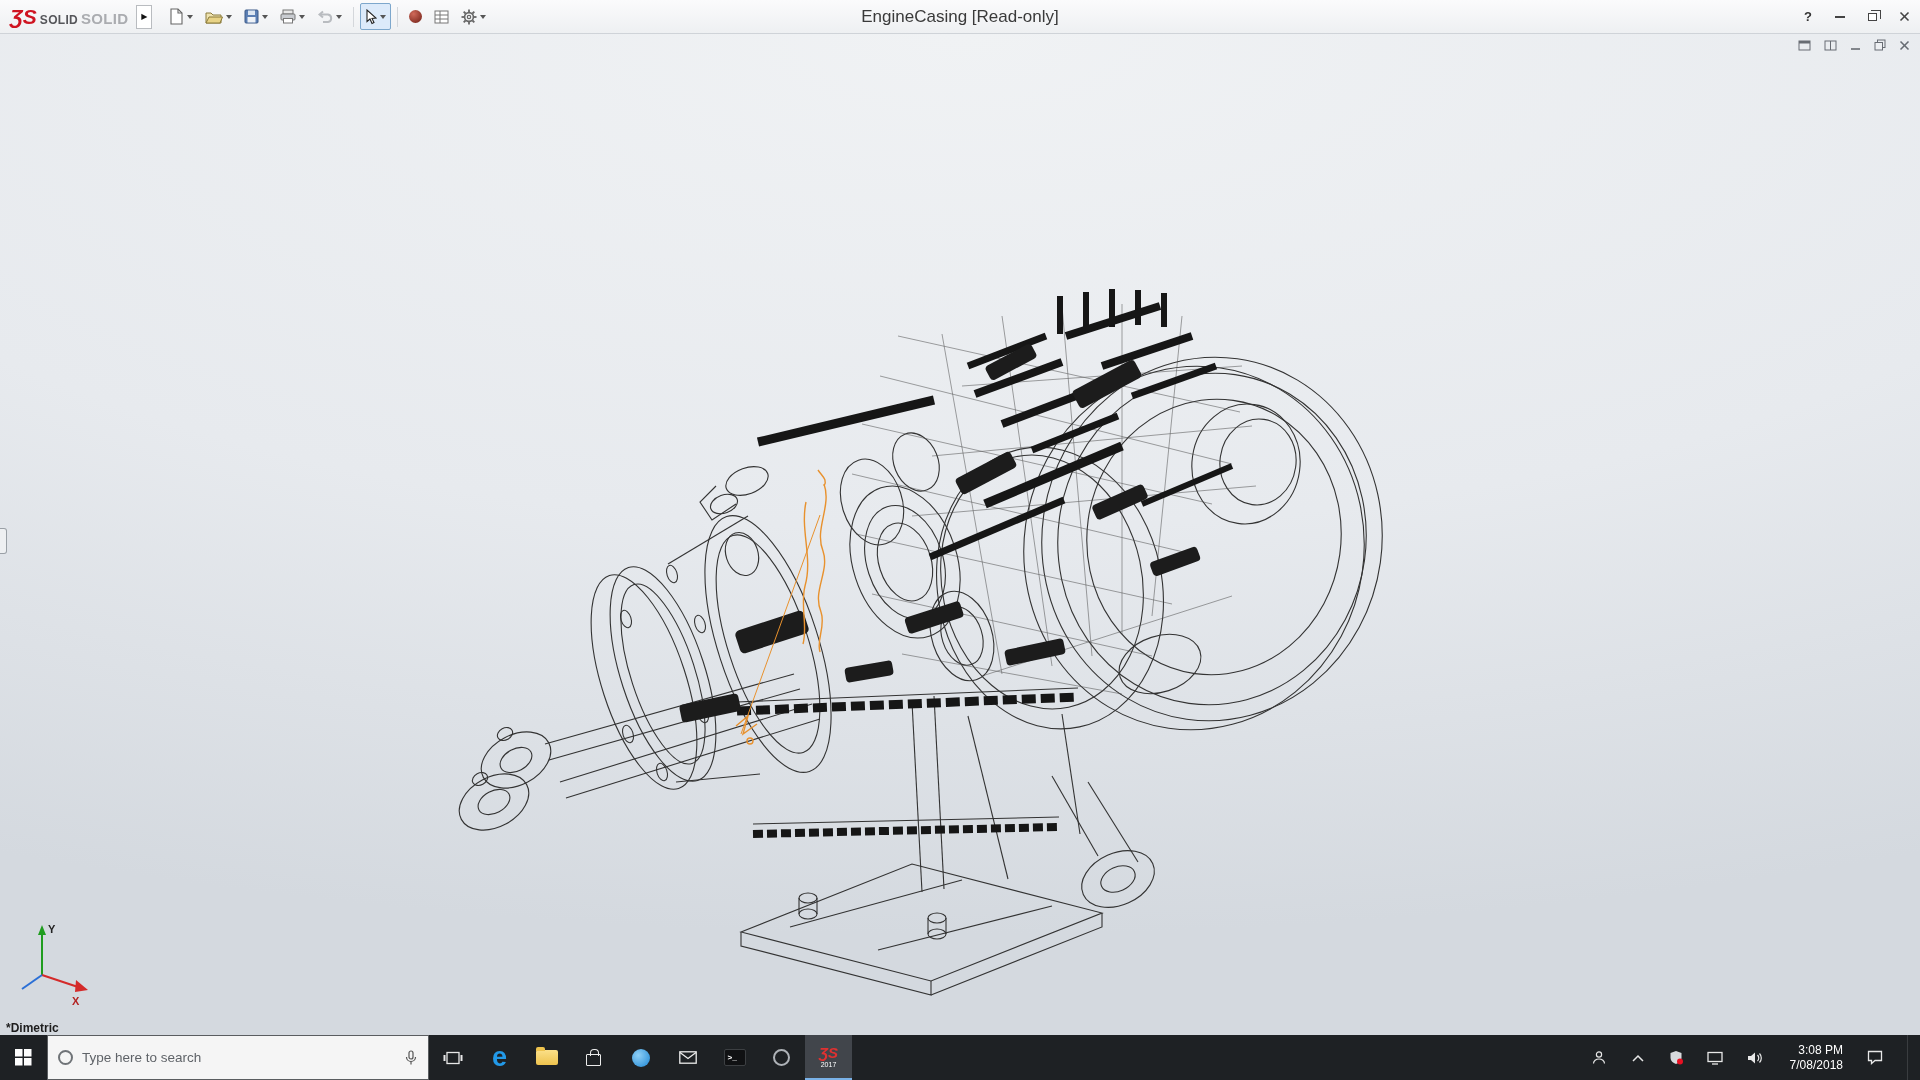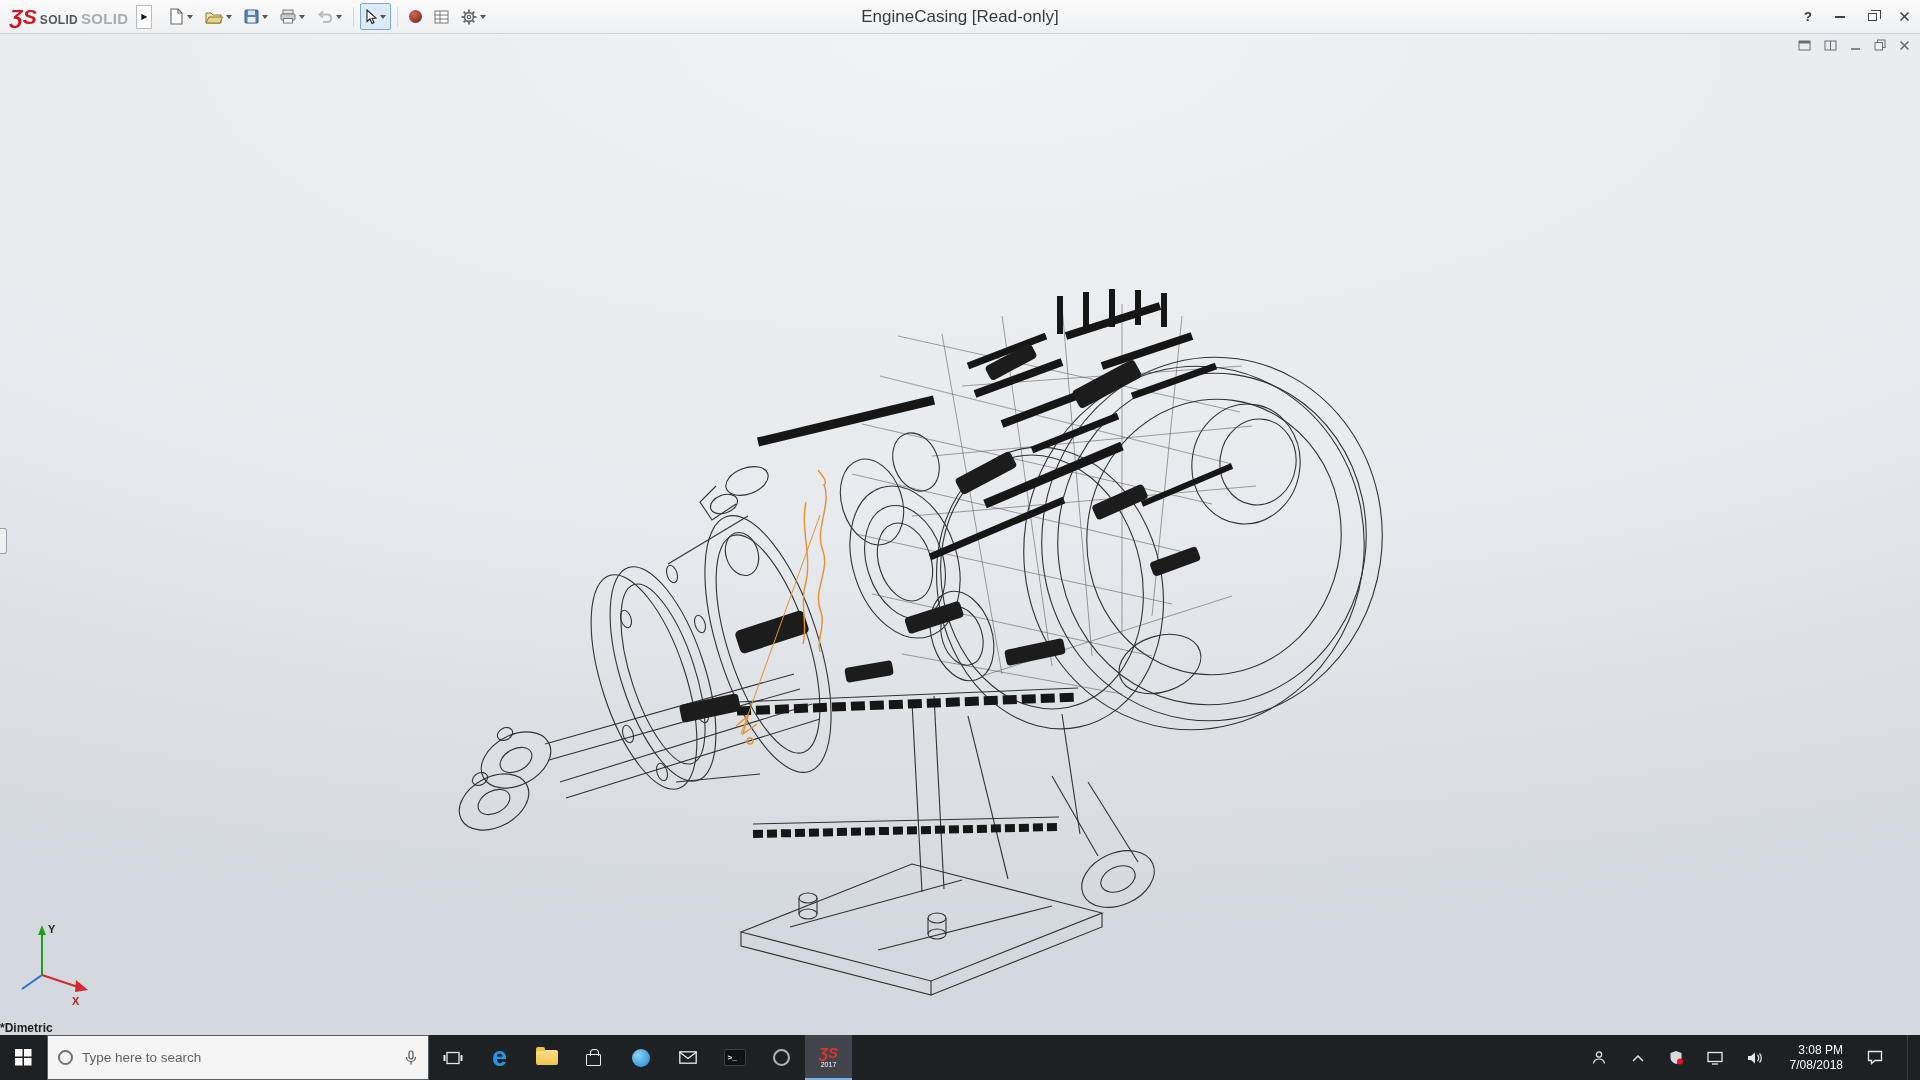--- a/index.html
+++ b/index.html
@@ -29,21 +29,21 @@
   .g-restore::before{content:"";position:absolute;left:2px;top:-4px;width:9px;height:8px;border:1px solid #444;border-bottom:none;border-left:none}
 
   
   .viewport{flex:1;position:relative;overflow:hidden;
     background:radial-gradient(120% 90% at 50% 0%, #f0f2f4 0%, #e7eaee 55%, #d4d9df 100%)}
   .model{position:absolute;inset:0;width:100%;height:100%}
   .doc-controls{position:absolute;top:5px;right:10px;display:flex;gap:13px;align-items:center;opacity:.9}
   .doc-controls span{display:flex;cursor:pointer}
   .side-tab{position:absolute;left:0;top:494px;width:7px;height:26px;background:#eef0f2;border:1px solid #9aa0a6;border-left:none;border-radius:0 3px 3px 0;cursor:pointer}
   .triad{position:absolute;left:12px;bottom:26px}
-  .view-label{position:absolute;left:0;bottom:0;font-size:12px;font-weight:bold;color:#1d1d1d}
+  .view-label{position:absolute;left:6px;bottom:0;font-size:12px;font-weight:bold;color:#1d1d1d}
 
   
   .taskbar{height:45px;min-height:45px;background:#1e2124;display:flex;align-items:stretch;color:#e8e8e8}
   .tb-btn{width:47px;display:flex;align-items:center;justify-content:center;cursor:pointer;position:relative}
   .tb-btn.active{background:#41454b;border-bottom:2px solid #7ab2e8}
   .search-box{width:382px;background:#f5f5f5;border:1px solid #5a5d60;display:flex;align-items:center;padding:4px 10px;gap:9px;cursor:text}
   .cortana-ring{width:15px;height:15px;border:2px solid #6f7377;border-radius:50%;flex:none}
   .search-box input{flex:1;border:none;outline:none;background:transparent;font-size:13.5px;color:#333;font-family:"Liberation Sans",sans-serif}
   .search-box input::placeholder{color:#5f6368}
   .edge-e{color:#2299e8;font-size:27px;font-weight:bold;line-height:1}

